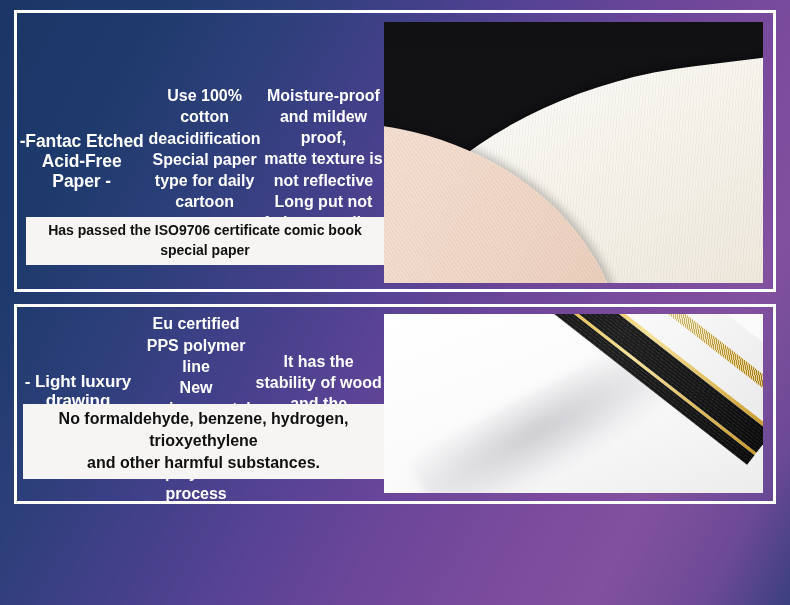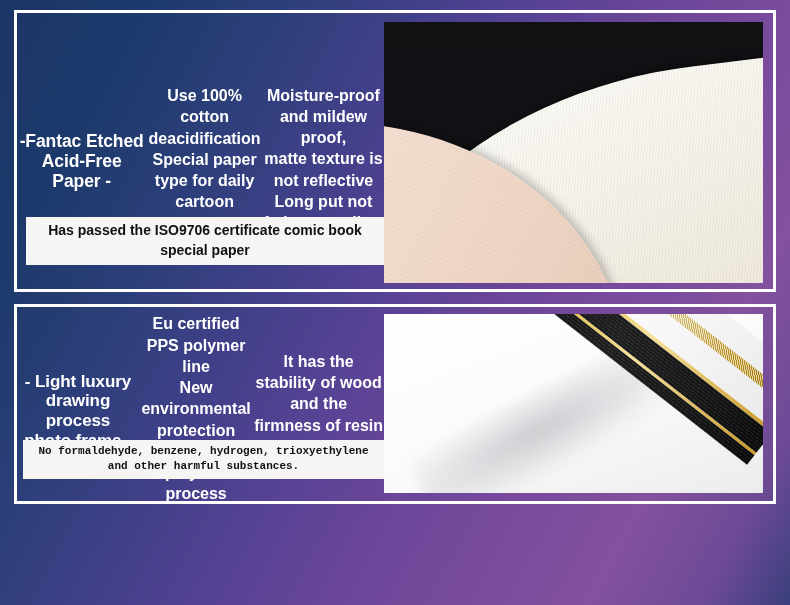--- a/index.html
+++ b/index.html
@@ -99,21 +99,21 @@
     color: #111111;
     font-weight: bold;
     font-size: 14px;
     line-height: 1.38;
     text-align: center;
     padding: 4px 4px 5px 4px;
     box-sizing: border-box;
     white-space: pre-line;
   }
   #panel-1 .caption-strip { bottom: 24px; }
-  #panel-2 .caption-strip { bottom: 22px; left: 6px; font-size: 11px; font-family: Liberation Mono, monospace; }
+  #panel-2 .caption-strip { bottom: 22px; left: 6px; font-size: 16px; }
 
   
   .photo-col {
     position: relative;
     flex: 1 1 auto;
     overflow: hidden;
     margin: 0;
   }
 
   

